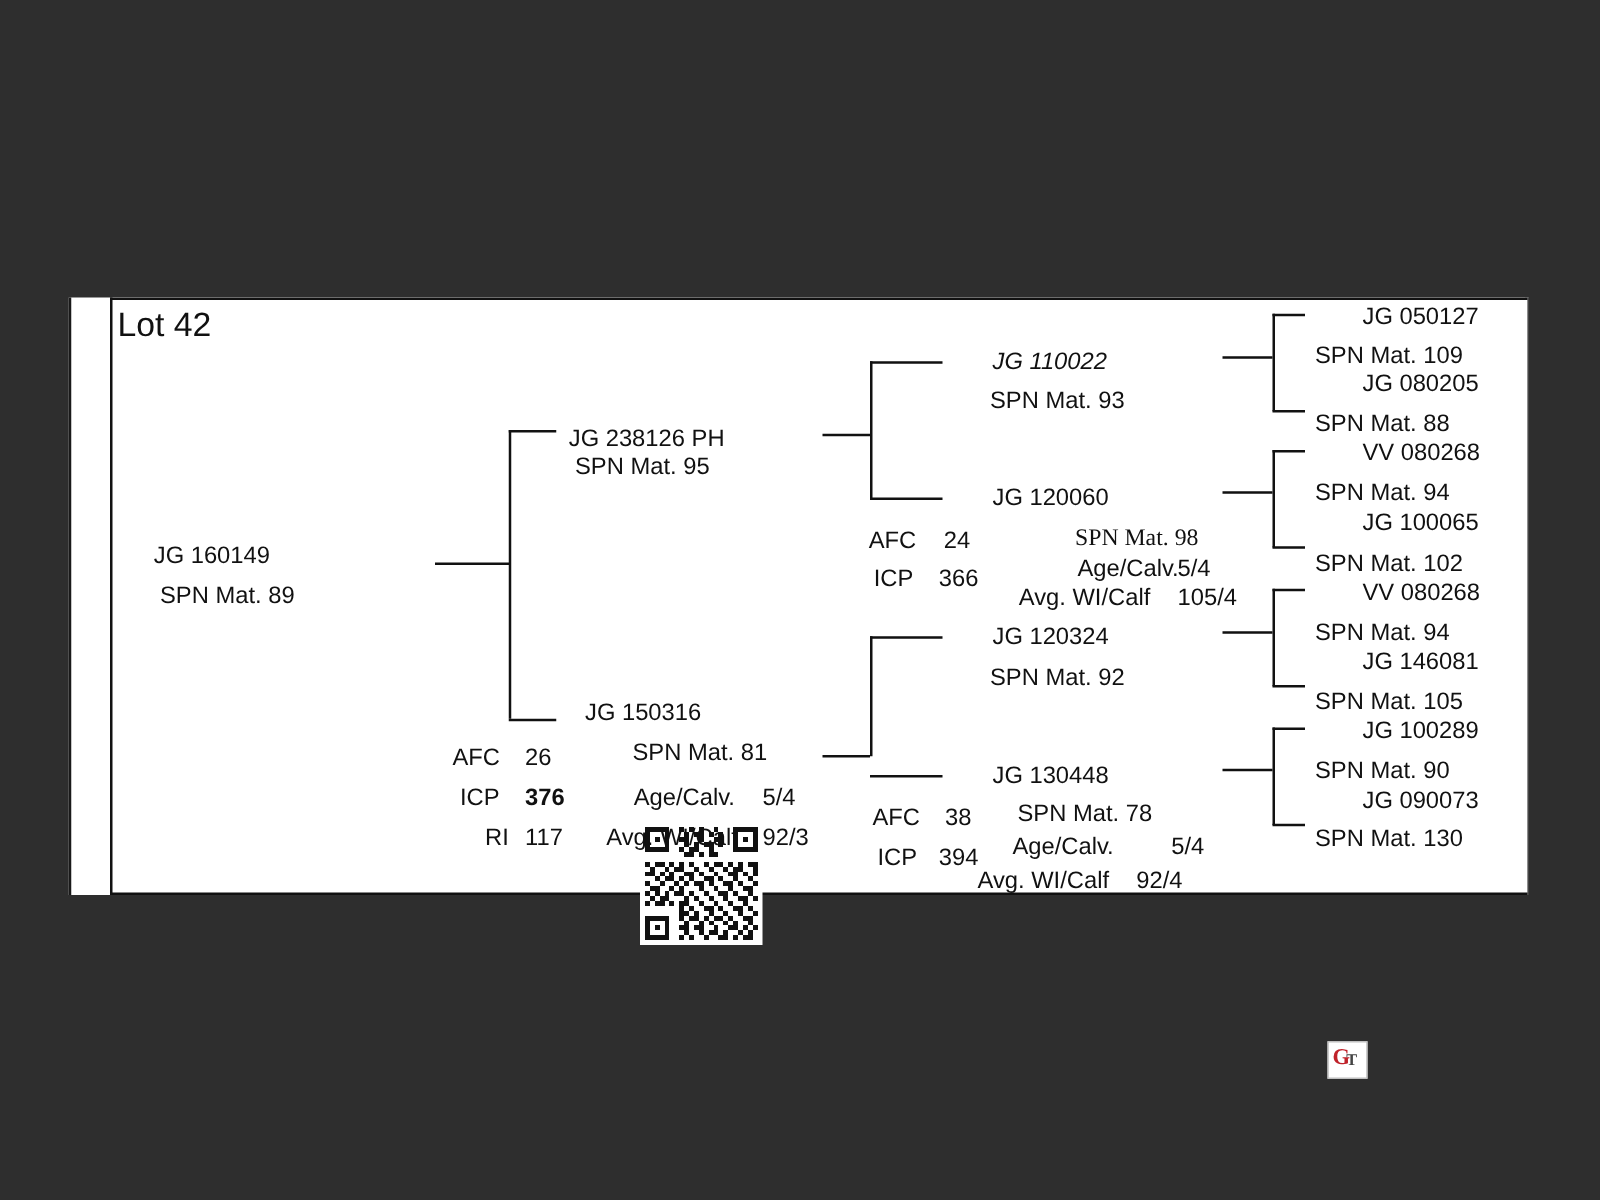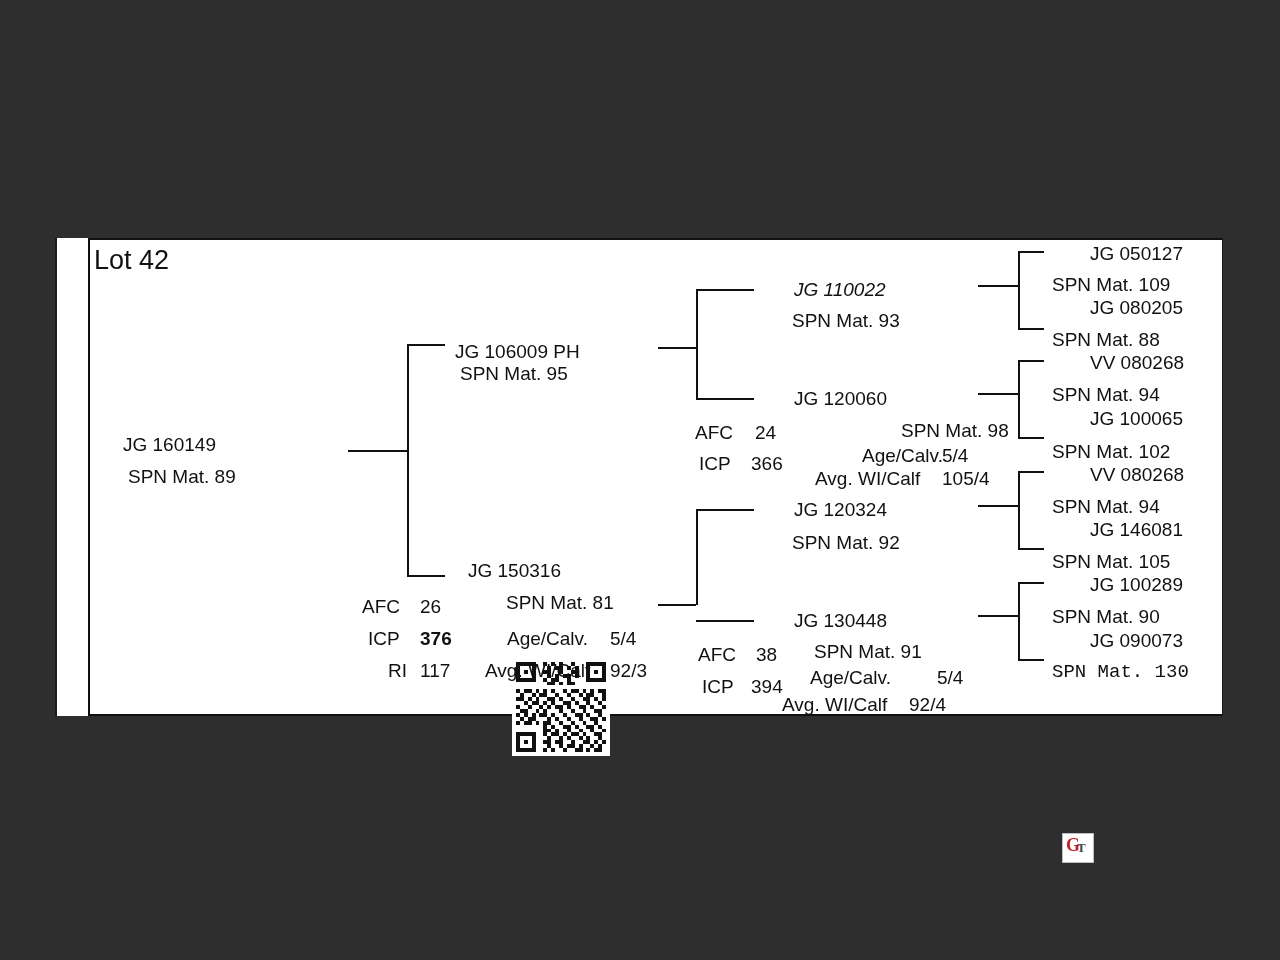--- a/index.html
+++ b/index.html
@@ -107,21 +107,21 @@
       <div class="txt title" style="left:4px; top:9px;">Lot 42</div>
 
       <div class="txt" style="left:33px; top:194px;">JG  160149</div>
       <div class="txt" style="left:38px; top:226px;text-align:center;">SPN Mat. 89</div>
 
       <div class="ln hln" style="left:258px; top:210px; width:60px;"></div>
       <div class="ln vln" style="left:317px; top:104px; height:231px;"></div>
       <div class="ln hln" style="left:317px; top:104px; width:38px;"></div>
       <div class="ln hln" style="left:317px; top:335px; width:38px;"></div>
 
-      <div class="txt" style="left:365px; top:101px;">JG  106009   PH</div>
+      <div class="txt" style="left:365px; top:101px;">JG  238126   PH</div>
       <div class="txt" style="left:370px; top:123px;">SPN Mat. 95</div>
 
       <svg id="qr" viewBox="0 0 25 25" shape-rendering="crispEdges">
         <rect width="25" height="25" fill="#ffffff"></rect>
         <g fill="#111">
           <rect x="1" y="1" width="5" height="1"></rect>
             <rect x="1" y="1" width="1" height="5"></rect>
           <rect x="5" y="1" width="1" height="5"></rect>
             <rect x="1" y="5" width="5" height="1"></rect>
           <rect x="3" y="3" width="1" height="1"></rect>
@@ -298,27 +298,27 @@
 
       <div class="ln hln" style="left:568px; top:364px; width:38px;"></div>
       <div class="ln vln" style="left:606px; top:269px; height:96px;"></div>
       <div class="ln hln" style="left:606px; top:269px; width:58px;"></div>
       <div class="ln hln" style="left:606px; top:380px; width:58px;"></div>
 
       <div class="txt" style="left:704px; top:39px;font-style:italic;">JG  110022</div>
       <div class="txt" style="left:702px; top:70px;">SPN Mat. 93</div>
 
       <div class="txt" style="left:704px; top:148px;">JG  120060</div>
-      <div class="txt" style="left:811px; top:180px;">SPN Mat. 98</div>
+      <div class="txt" style="left:770px; top:180px;font-family:Liberation Serif, serif;">SPN Mat. 98</div>
 
       <div class="txt" style="left:704px; top:259px;">JG  120324</div>
       <div class="txt" style="left:702px; top:292px;">SPN Mat. 92</div>
 
       <div class="txt" style="left:704px; top:370px;">JG  130448</div>
-      <div class="txt" style="left:724px; top:401px;">SPN Mat. 91</div>
+      <div class="txt" style="left:724px; top:401px;">SPN Mat. 78</div>
 
       <div class="txt" style="left:605px; top:182px;">AFC</div>
       <div class="txt" style="left:665px; top:182px;">24</div>
       <div class="txt" style="left:609px; top:213px;">ICP</div>
       <div class="txt" style="left:661px; top:213px;">366</div>
       <div class="txt" style="left:772px; top:205px;">Age/Calv.</div>
       <div class="txt" style="left:852px; top:205px;">5/4</div>
       <div class="txt" style="left:725px; top:228px;">Avg. WI/Calf</div>
       <div class="txt" style="left:852px; top:228px;">105/4</div>
 
@@ -366,21 +366,21 @@
 
       <div class="txt" style="left:962px; top:256px;">SPN Mat. 94</div>
       <div class="txt" style="left:1000px; top:279px;">JG  146081</div>
 
       <div class="txt" style="left:962px; top:311px;">SPN Mat. 105</div>
       <div class="txt" style="left:1000px; top:334px;">JG  100289</div>
 
       <div class="txt" style="left:962px; top:366px;">SPN Mat. 90</div>
       <div class="txt" style="left:1000px; top:390px;">JG  090073</div>
 
-      <div class="txt" style="left:962px; top:421px;font-family:Liberation Mono, monospace;">SPN Mat. 130</div>
+      <div class="txt" style="left:962px; top:421px;">SPN Mat. 130</div>
 
       <div id="logo">
         <span class="g">G</span>
         <span class="t">T</span>
       </div>
 
     </div>
   </div>
 </div>
 

